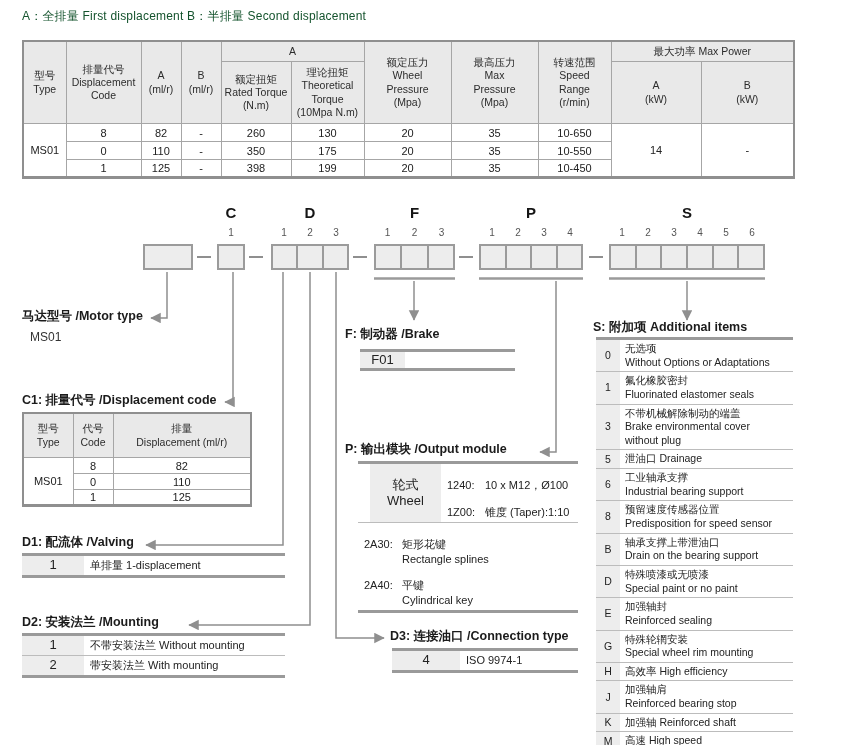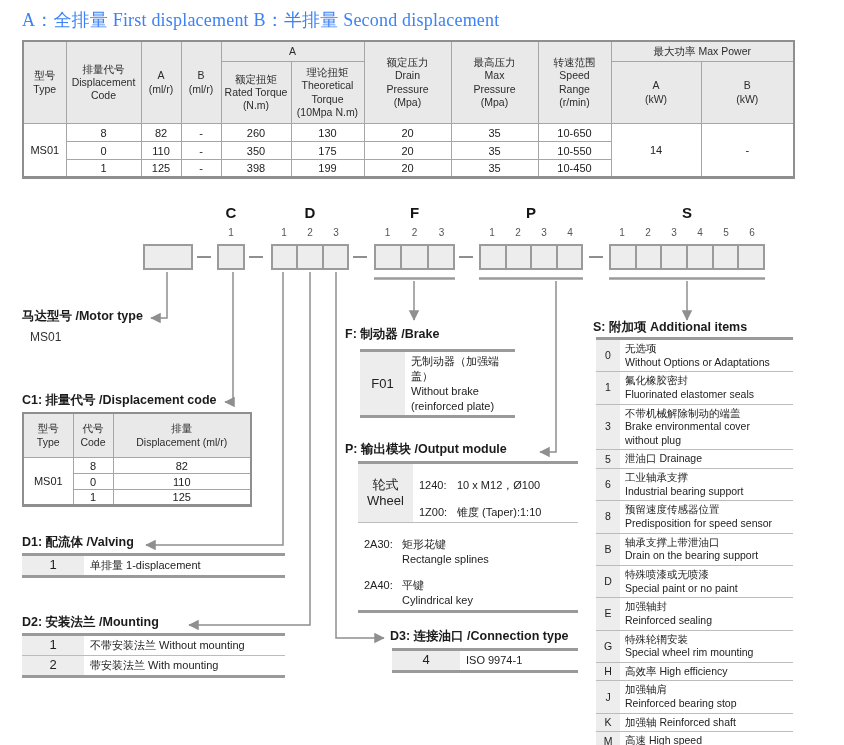--- a/index.html
+++ b/index.html
@@ -1,19 +1,19 @@
 <!DOCTYPE html>
 <html><head>
 <meta charset="utf-8">
 <style>
   html,body{margin:0;padding:0;background:#ffffff;}
   body{font-family:"Liberation Sans","DejaVu Sans",sans-serif;color:#2a2a2a;}
   #canvas{position:relative;width:844px;height:745px;background:#ffffff;overflow:hidden;}
   .abs{position:absolute;}
-  #page-title{left:22px;top:8px;font-size:18px;color:#3b82f6;letter-spacing:.2px;white-space:nowrap;font-family:Liberation Serif, serif;}
+  #page-title{left:22px;top:8px;font-size:12px;color:#14532d;letter-spacing:.2px;white-space:nowrap;}
   .seclabel{font-weight:bold;font-size:12.5px;color:#1b1b1b;white-space:nowrap;}
   .smalltext{font-size:12px;color:#333;}
 
   
   .gridtable{border-collapse:collapse;table-layout:fixed;border:2px solid #8f8f8f;border-bottom:3px solid #8f8f8f;}
   .gridtable th,.gridtable td{border:1px solid #a6a6a6;text-align:center;vertical-align:middle;padding:0 2px;overflow:hidden;}
   .gridtable th{background:#e9e9e9;font-weight:normal;font-size:10.5px;line-height:1.25;white-space:pre-line;color:#2c2c2c;}
   .gridtable td{font-size:11px;background:#ffffff;color:#222;}
   #main-table thead tr.r1 th{height:19px;}
   #main-table thead tr.r2 th{height:61px;}
@@ -71,21 +71,21 @@
 Type</th>
             <th rowspan="2">排量代号
 Displacement
 Code</th>
             <th rowspan="2">A
 (ml/r)</th>
             <th rowspan="2">B
 (ml/r)</th>
             <th colspan="2">A</th>
             <th rowspan="2">额定压力
-Drain
+Wheel
 Pressure
 (Mpa)</th>
             <th rowspan="2">最高压力
 Max
 Pressure
 (Mpa)</th>
             <th rowspan="2">转速范围
 Speed
 Range
 (r/min)</th>
@@ -292,30 +292,27 @@
       <div class="bt-row">
         <div class="bt-code" style="width: 62px;">2</div>
         <div class="bt-desc">带安装法兰  With mounting</div>
       </div>
     </div>
 
   <div class="abs seclabel" style="left:345px;top:326px;">F: 制动器 /Brake</div>
   <div class="abs bar" id="bar-f" style="left:360px;top:349px;width:155px;">
       <div class="bt-row">
         <div class="bt-code" style="width: 45px;">F01</div>
-        <div class="bt-desc">无制动器（加强端盖）
-Without brake
-(reinforced plate)</div>
       </div>
     </div>
 
   <div class="abs seclabel" style="left:345px;top:441px;">P: 输出模块 /Output module</div>
   <div class="abs bar" id="bar-p" style="left:358px;top:461px;width:220px;">
       <div class="bt-row">
-        <div class="bt-code" style="width: 55px;">轮式
+        <div class="bt-code" style="width: 71px; margin-left: 12px;">轮式
 Wheel</div>
         <div class="bt-desc"><div class="p-entry"><span class="p-ec">1240:</span><span class="p-et">10 x M12，Ø100</span></div><div class="p-entry"><span class="p-ec">1Z00:</span><span class="p-et">锥度 (Taper):1:10</span></div></div>
       </div>
       <div class="bt-row">
         <div class="bt-desc"><div class="p-entry"><span class="p-ec">2A30:</span><span class="p-et">矩形花键
 Rectangle splines</span></div><div class="p-entry"><span class="p-ec">2A40:</span><span class="p-et">平键
 Cylindrical key</span></div></div>
       </div>
     </div>
 

